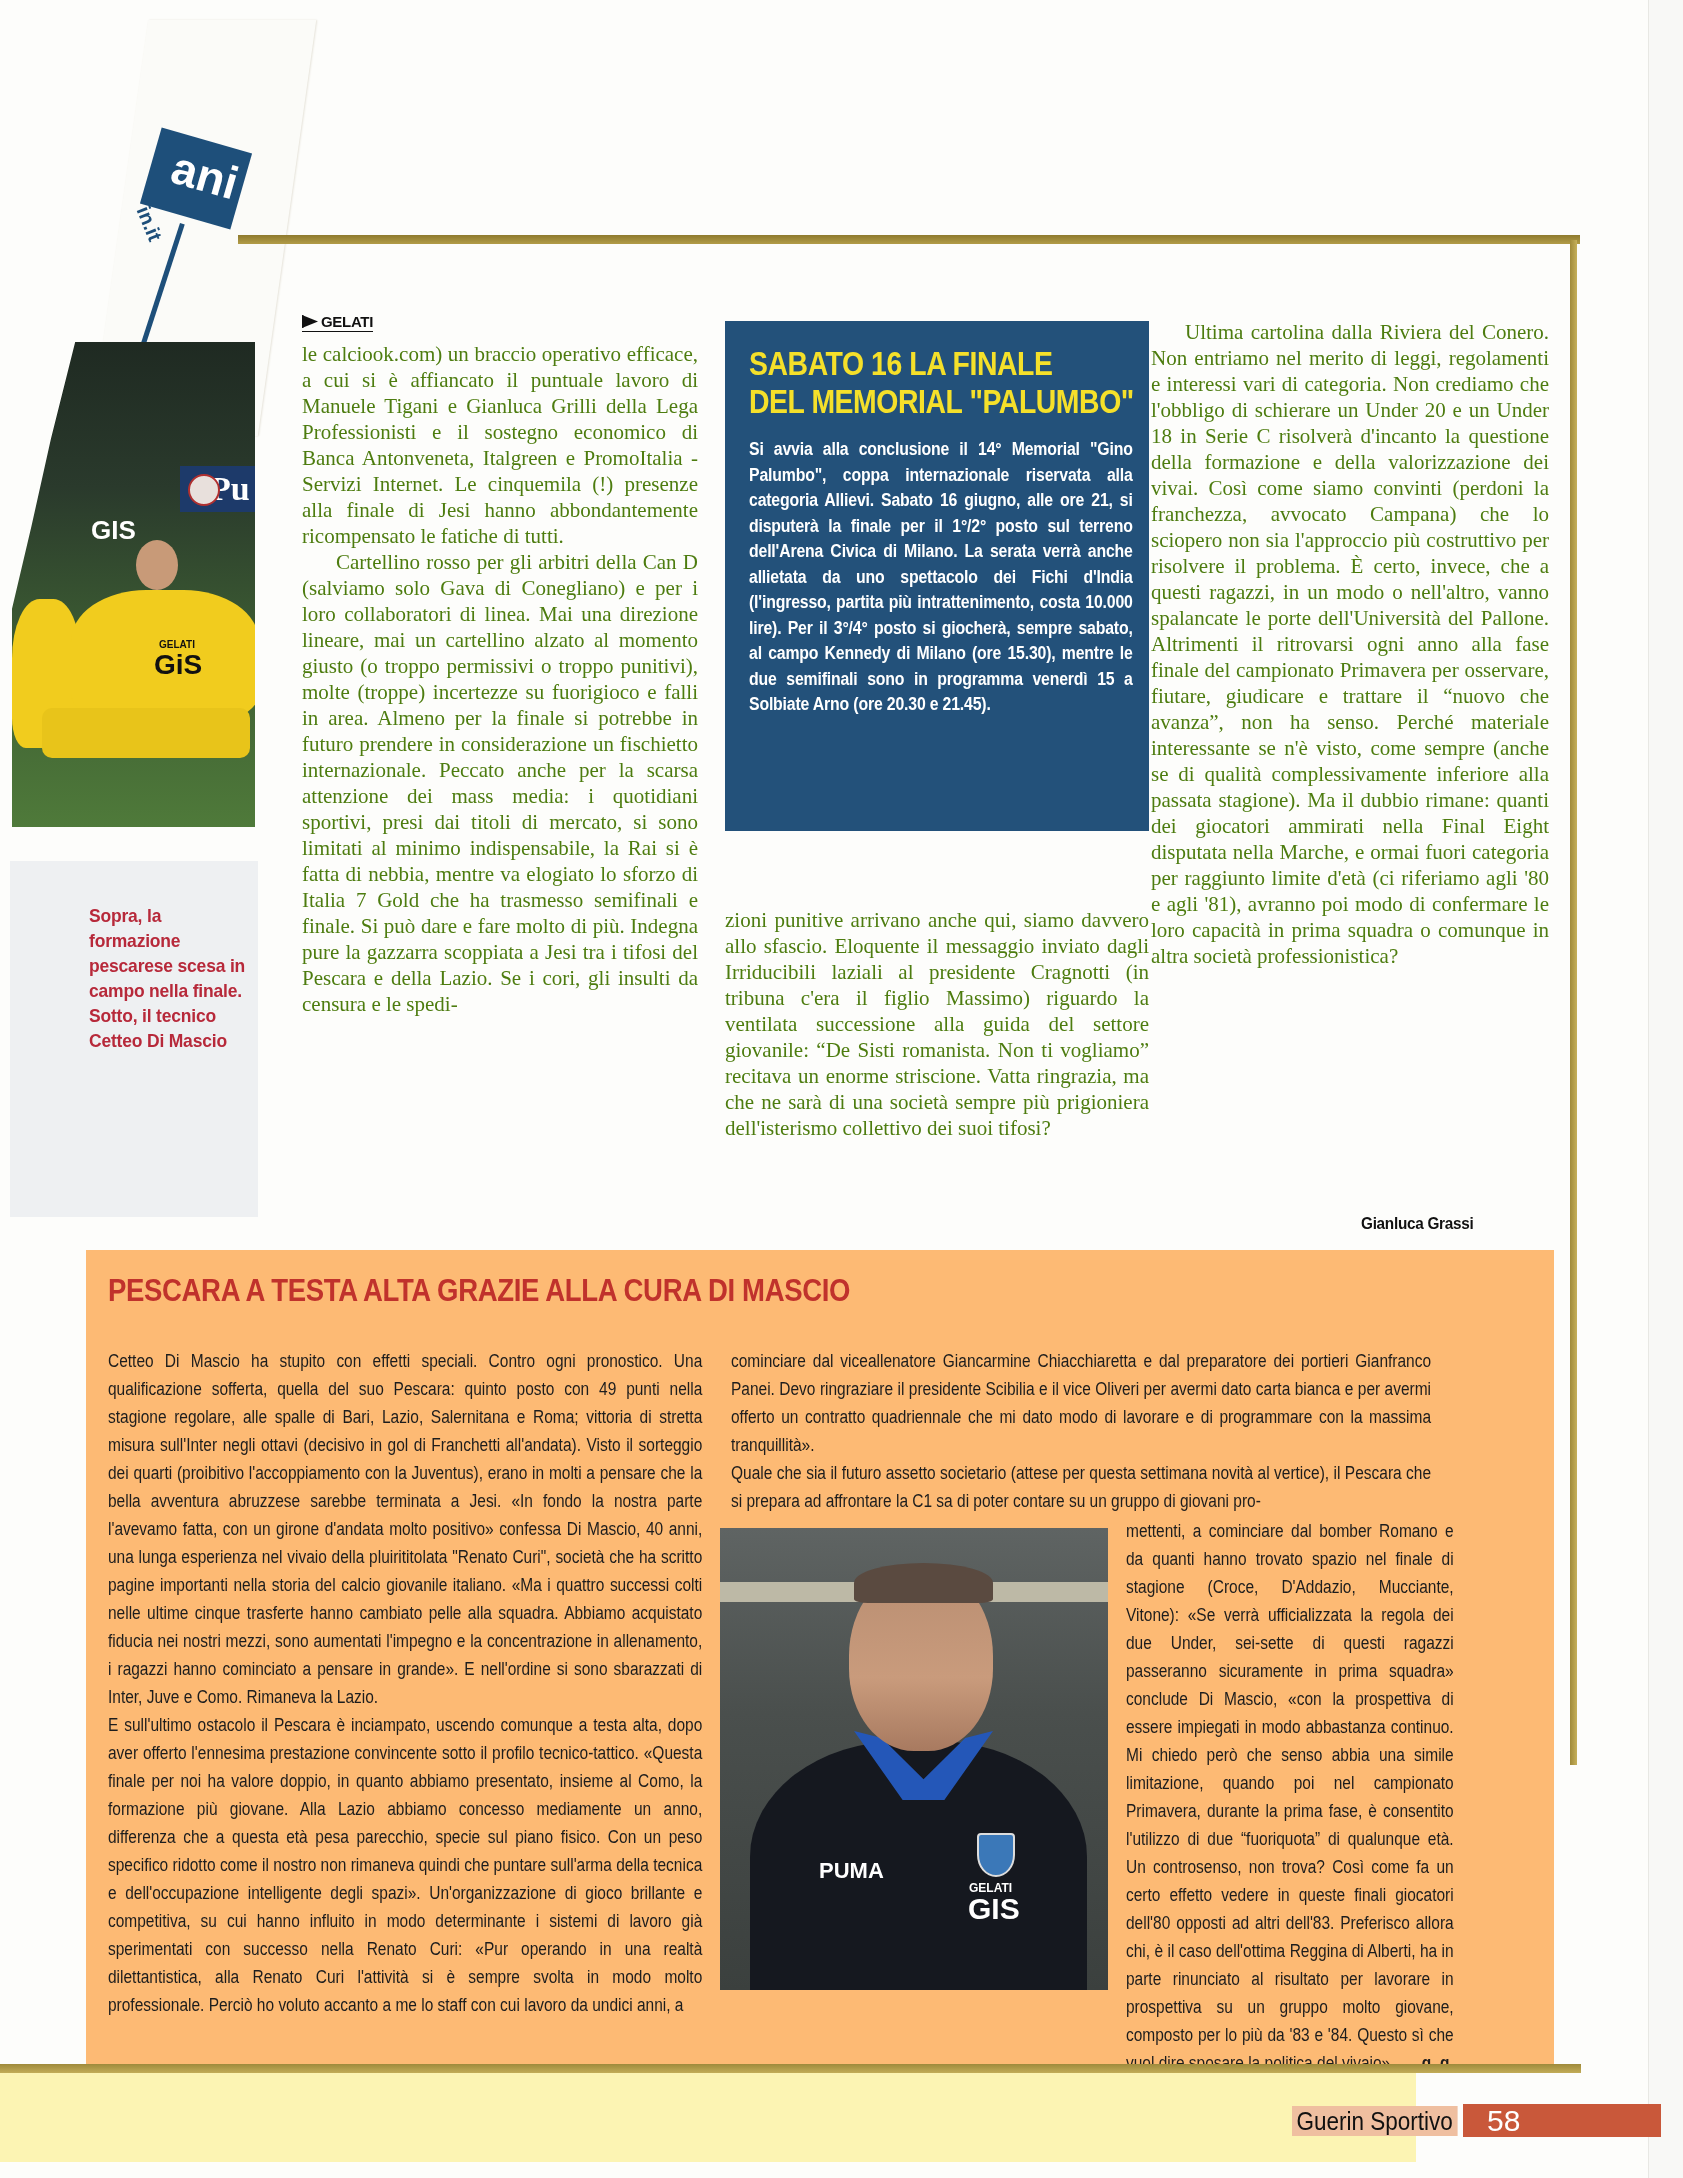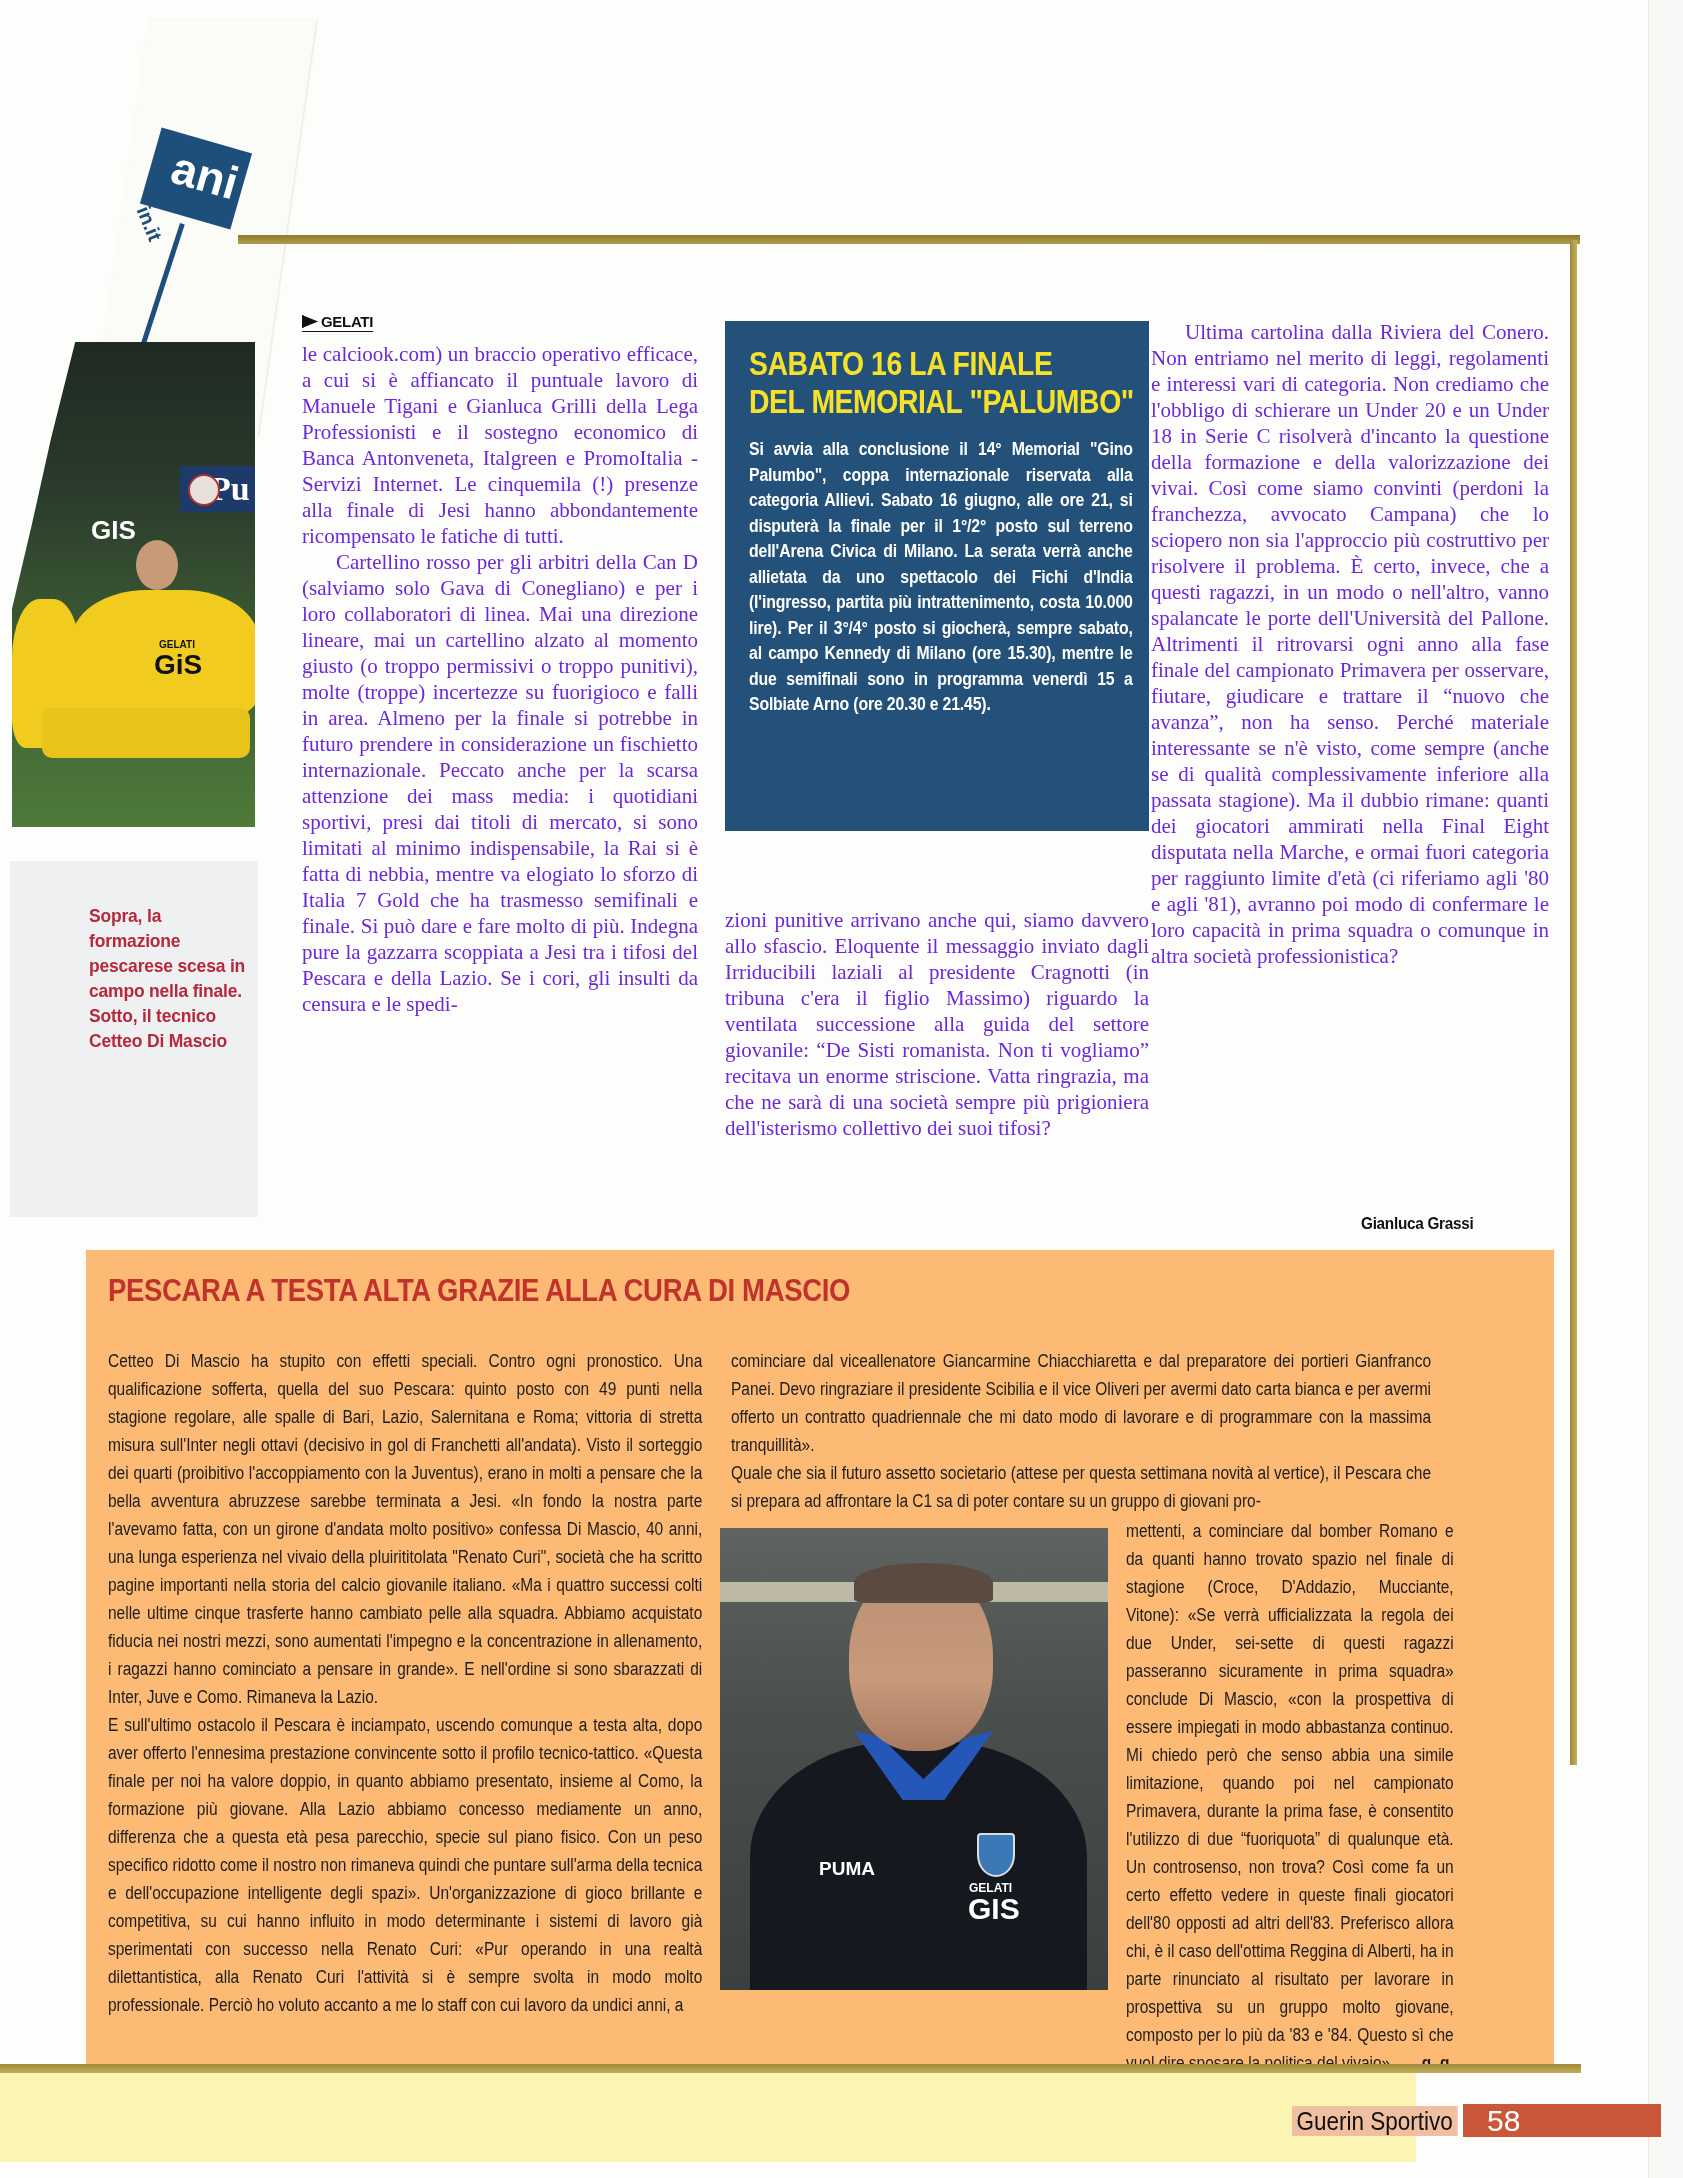--- a/index.html
+++ b/index.html
@@ -18,21 +18,21 @@
   .photo-team { position:absolute; left:12px; top:342px; width:243px; height:485px; background:linear-gradient(180deg,#1f2a22 0%,#2a3a2c 30%,#3b5a32 60%,#4f7a3a 100%); clip-path:polygon(26% 0,100% 0,100% 100%,0 100%,0 55%,8% 38%,16% 20%); overflow:hidden; }
   .photo-team .player { position:absolute; border-radius:40% 40% 20% 20%; background:#f1cc1e; }
   .photo-team .head { position:absolute; width:42px; height:50px; border-radius:50%; background:#c89a78; }
   .photo-team .sponsor { position:absolute; color:#111; font-family:"Liberation Sans", sans-serif; font-weight:bold; }
   .photo-team .banner { position:absolute; left:168px; top:124px; width:79px; height:46px; background:#1d3a6a; color:#fff; font-family:"Liberation Serif", serif; font-weight:bold; font-size:34px; line-height:46px; padding-left:30px; box-sizing:border-box; }
   .photo-team .badge { position:absolute; left:176px; top:132px; width:28px; height:28px; border-radius:50%; background:#e8e0dc; border:2px solid #b03030; }
   
   .caption-col { position:absolute; left:10px; top:861px; width:248px; height:356px; background:#eef0f2; }
   .caption { position:absolute; left:89px; top:903px; width:173px; font-family:"Liberation Sans", sans-serif; font-weight:bold; color:#b7293a; font-size:19px; line-height:25px; letter-spacing:-0.2px; transform:scaleX(0.92); transform-origin:left top; }
   
-  .col { position:absolute; font-family:"Liberation Serif", serif; font-size:21px; line-height:26px; text-align:justify; color:#6d28d9; }
+  .col { position:absolute; font-family:"Liberation Serif", serif; font-size:21px; line-height:26px; text-align:justify; color:#4d7c0f; }
   .col p { margin:0; }
   .col p.indent { text-indent:34px; }
   .segue { position:absolute; left:302px; top:313px; font-family:"Liberation Sans", sans-serif; font-weight:bold; font-size:15px; color:#111; border-bottom:1px solid #111; padding-bottom:1px; letter-spacing:-0.3px; }
   .segue .arrow { display:inline-block; width:14px; height:13px; background:#111; clip-path:polygon(0 0,100% 50%,0 100%); margin-right:3px; vertical-align:-1px; border-left:2px solid #111; }
   
   .bluebox { position:absolute; left:725px; top:321px; width:424px; height:510px; background:#23517a; color:#fff; box-sizing:border-box; padding:24px 16px 0 24px; }
   .bluebox h2 { margin:0 0 16px 0; color:#f5e02a; font-family:"Liberation Sans", sans-serif; font-weight:bold; font-size:33px; line-height:38px; letter-spacing:-0.5px; transform:scaleX(0.86); transform-origin:left top; width:465px; }
   .bluebox .txt { font-family:"Liberation Sans", sans-serif; font-weight:bold; font-size:18px; line-height:25.5px; text-align:justify; letter-spacing:-0.2px; transform:scaleX(0.88); transform-origin:left top; width:436px; }
   .byline { position:absolute; left:1361px; top:1214px; font-family:"Liberation Sans", sans-serif; font-weight:bold; font-size:17px; color:#111; letter-spacing:-0.3px; transform:scaleX(0.9); transform-origin:left top; }
   
@@ -125,20 +125,20 @@
 </div>
 <div class="ybox-border-bottom"></div>
 
 <div class="photo-coach">
   <div class="stripe"></div>
   <div class="body"></div>
   <div class="collar"></div>
   <div class="face"></div>
   <div class="hair"></div>
   <div class="crest"></div>
-  <div class="logo-text" style="left:99px;top:330px;font-size:19px;">PUMA</div>
+  <div class="logo-text" style="left:99px;top:330px;font-size:22px;">PUMA</div>
   <div class="logo-text" style="left:249px;top:353px;font-size:12px;">GELATI</div>
   <div class="logo-text" style="left:248px;top:364px;font-size:30px;">GIS</div>
 </div>
 
 <div class="footer-label">Guerin Sportivo</div>
 <div class="footer-num">58</div>
 
 
 </body></html>

